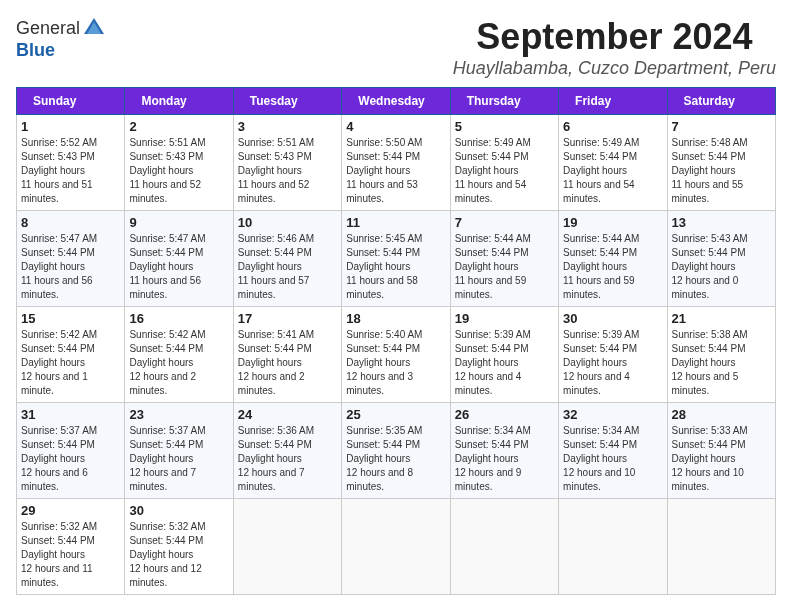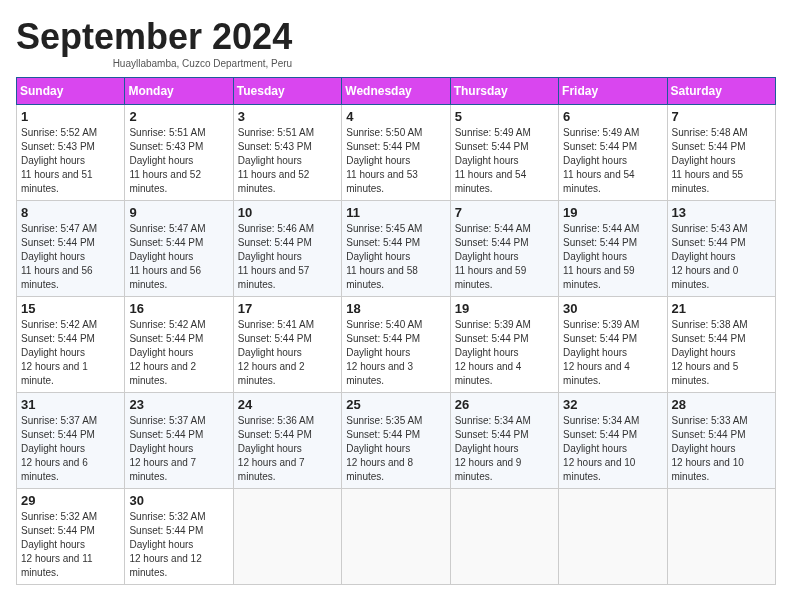--- a/index.html
+++ b/index.html
@@ -29,40 +29,41 @@
       color: #333;
     }
     .logo-general { color: #333; font-weight: normal; }
     .logo-blue { color: #1a5fa8; font-weight: bold; }
     .logo-icon {
       width: 24px;
       height: 24px;
       margin-left: 2px;
     }
     .title-block {
-      text-align: right;
+      text-align: center;
     }
     .month-title {
       font-size: 36px;
       font-weight: bold;
       color: #222;
     }
     .location {
-      font-size: 10px;
+      font-size: 18px;
       color: #555;
+      font-style: italic;
     }
     .calendar {
       width: 100%;
       border-collapse: collapse;
       font-size: 10px;
     }
     .calendar th {
-      background: #d946ef;
+      background: #6d28d9;
       color: #fff;
-      padding: 6px 3px;
+      padding: 6px 16px;
       text-align: left;
       font-size: 12px;
       font-weight: bold;
       border: 1px solid #1e5a9a;
       margin-left: 47px;
     }
     .calendar td {
       border: 1px solid #ccc;
       vertical-align: top;
       padding: 4px;
@@ -89,20 +90,32 @@
       background: #f9f9f9 !important;
     }
     .last-row td {
       min-height: 60px;
     }
   </style>
 </head>
 <body>
 
 <div class="header">
+  <div class="logo">
+    <div class="logo-text">
+      <span class="logo-general">General</span>
+      <svg class="logo-icon" viewBox="0 0 24 24">
+        <polygon points="12,2 22,18 2,18" fill="#2a6db5"></polygon>
+        <polygon points="12,6 19,18 5,18" fill="#5b9bd5"></polygon>
+      </svg>
+    </div>
+    <div>
+      <span class="logo-blue" style="font-size:18px;font-weight:bold;">Blue</span>
+    </div>
+  </div>
   <div class="title-block">
     <div class="month-title">September 2024</div>
     <div class="location">Huayllabamba, Cuzco Department, Peru</div>
   </div>
 </div>
 
 <table class="calendar">
   <thead>
     <tr id="weekday-header">
     <th>Sunday</th>

